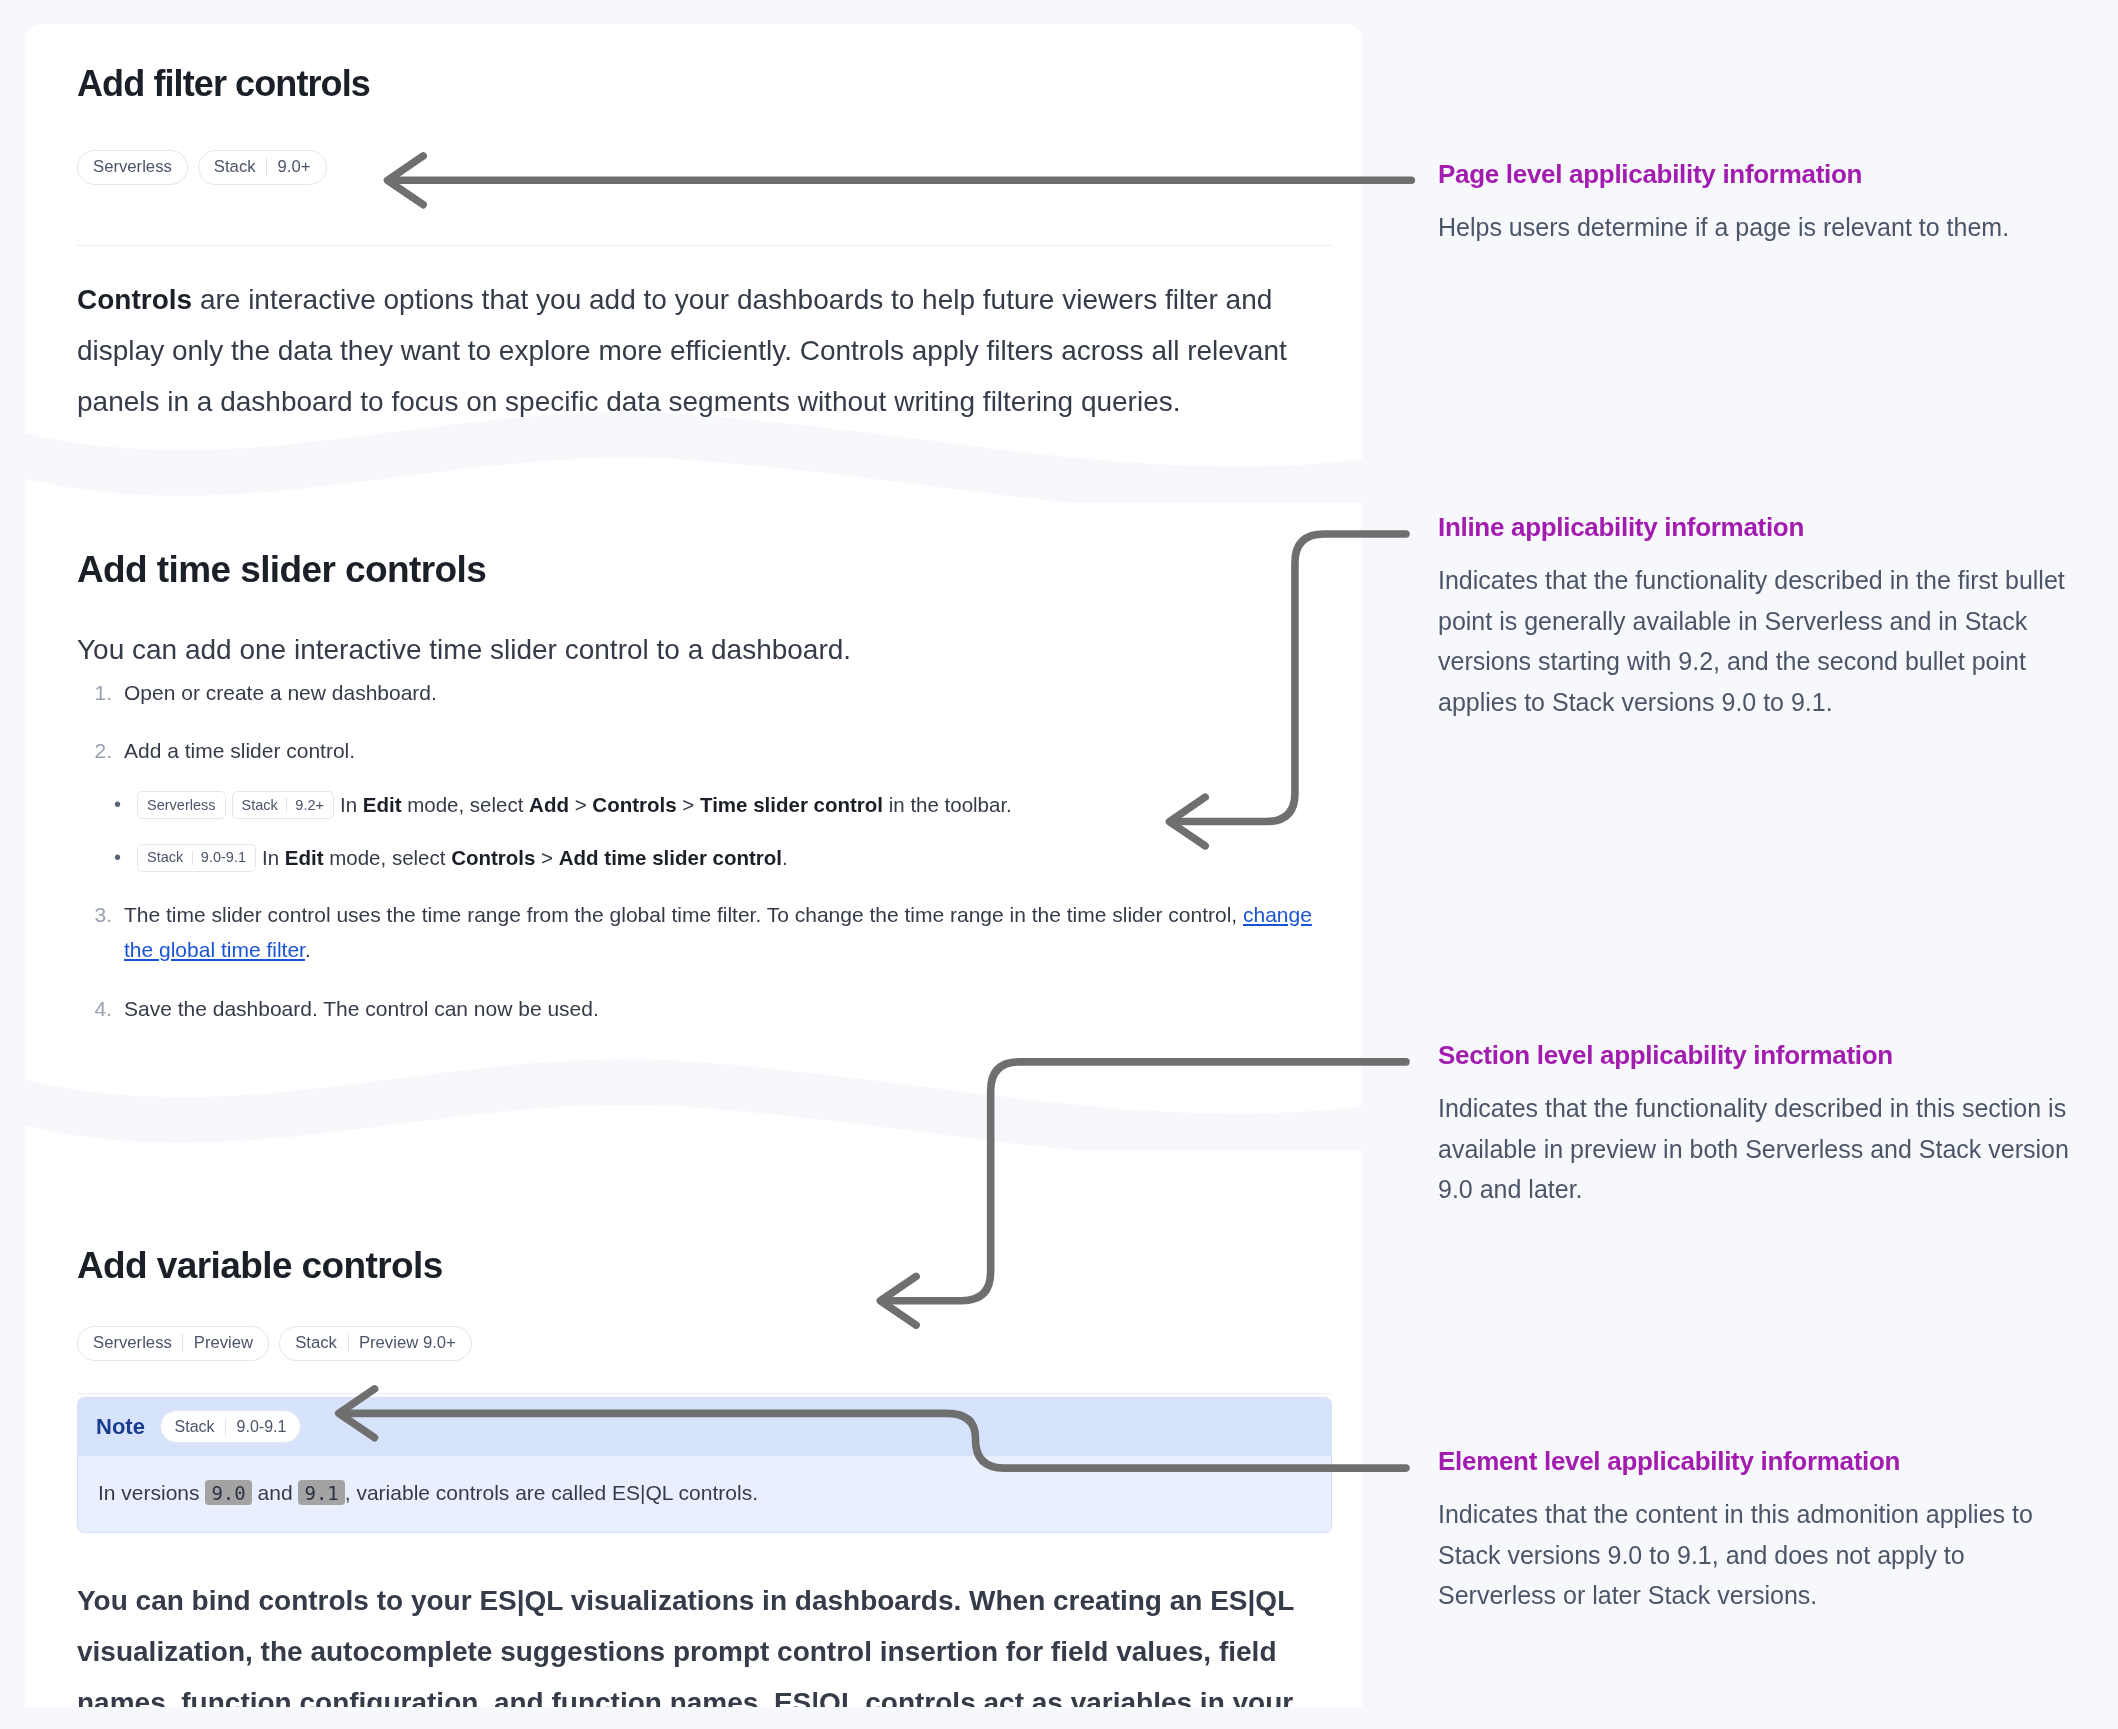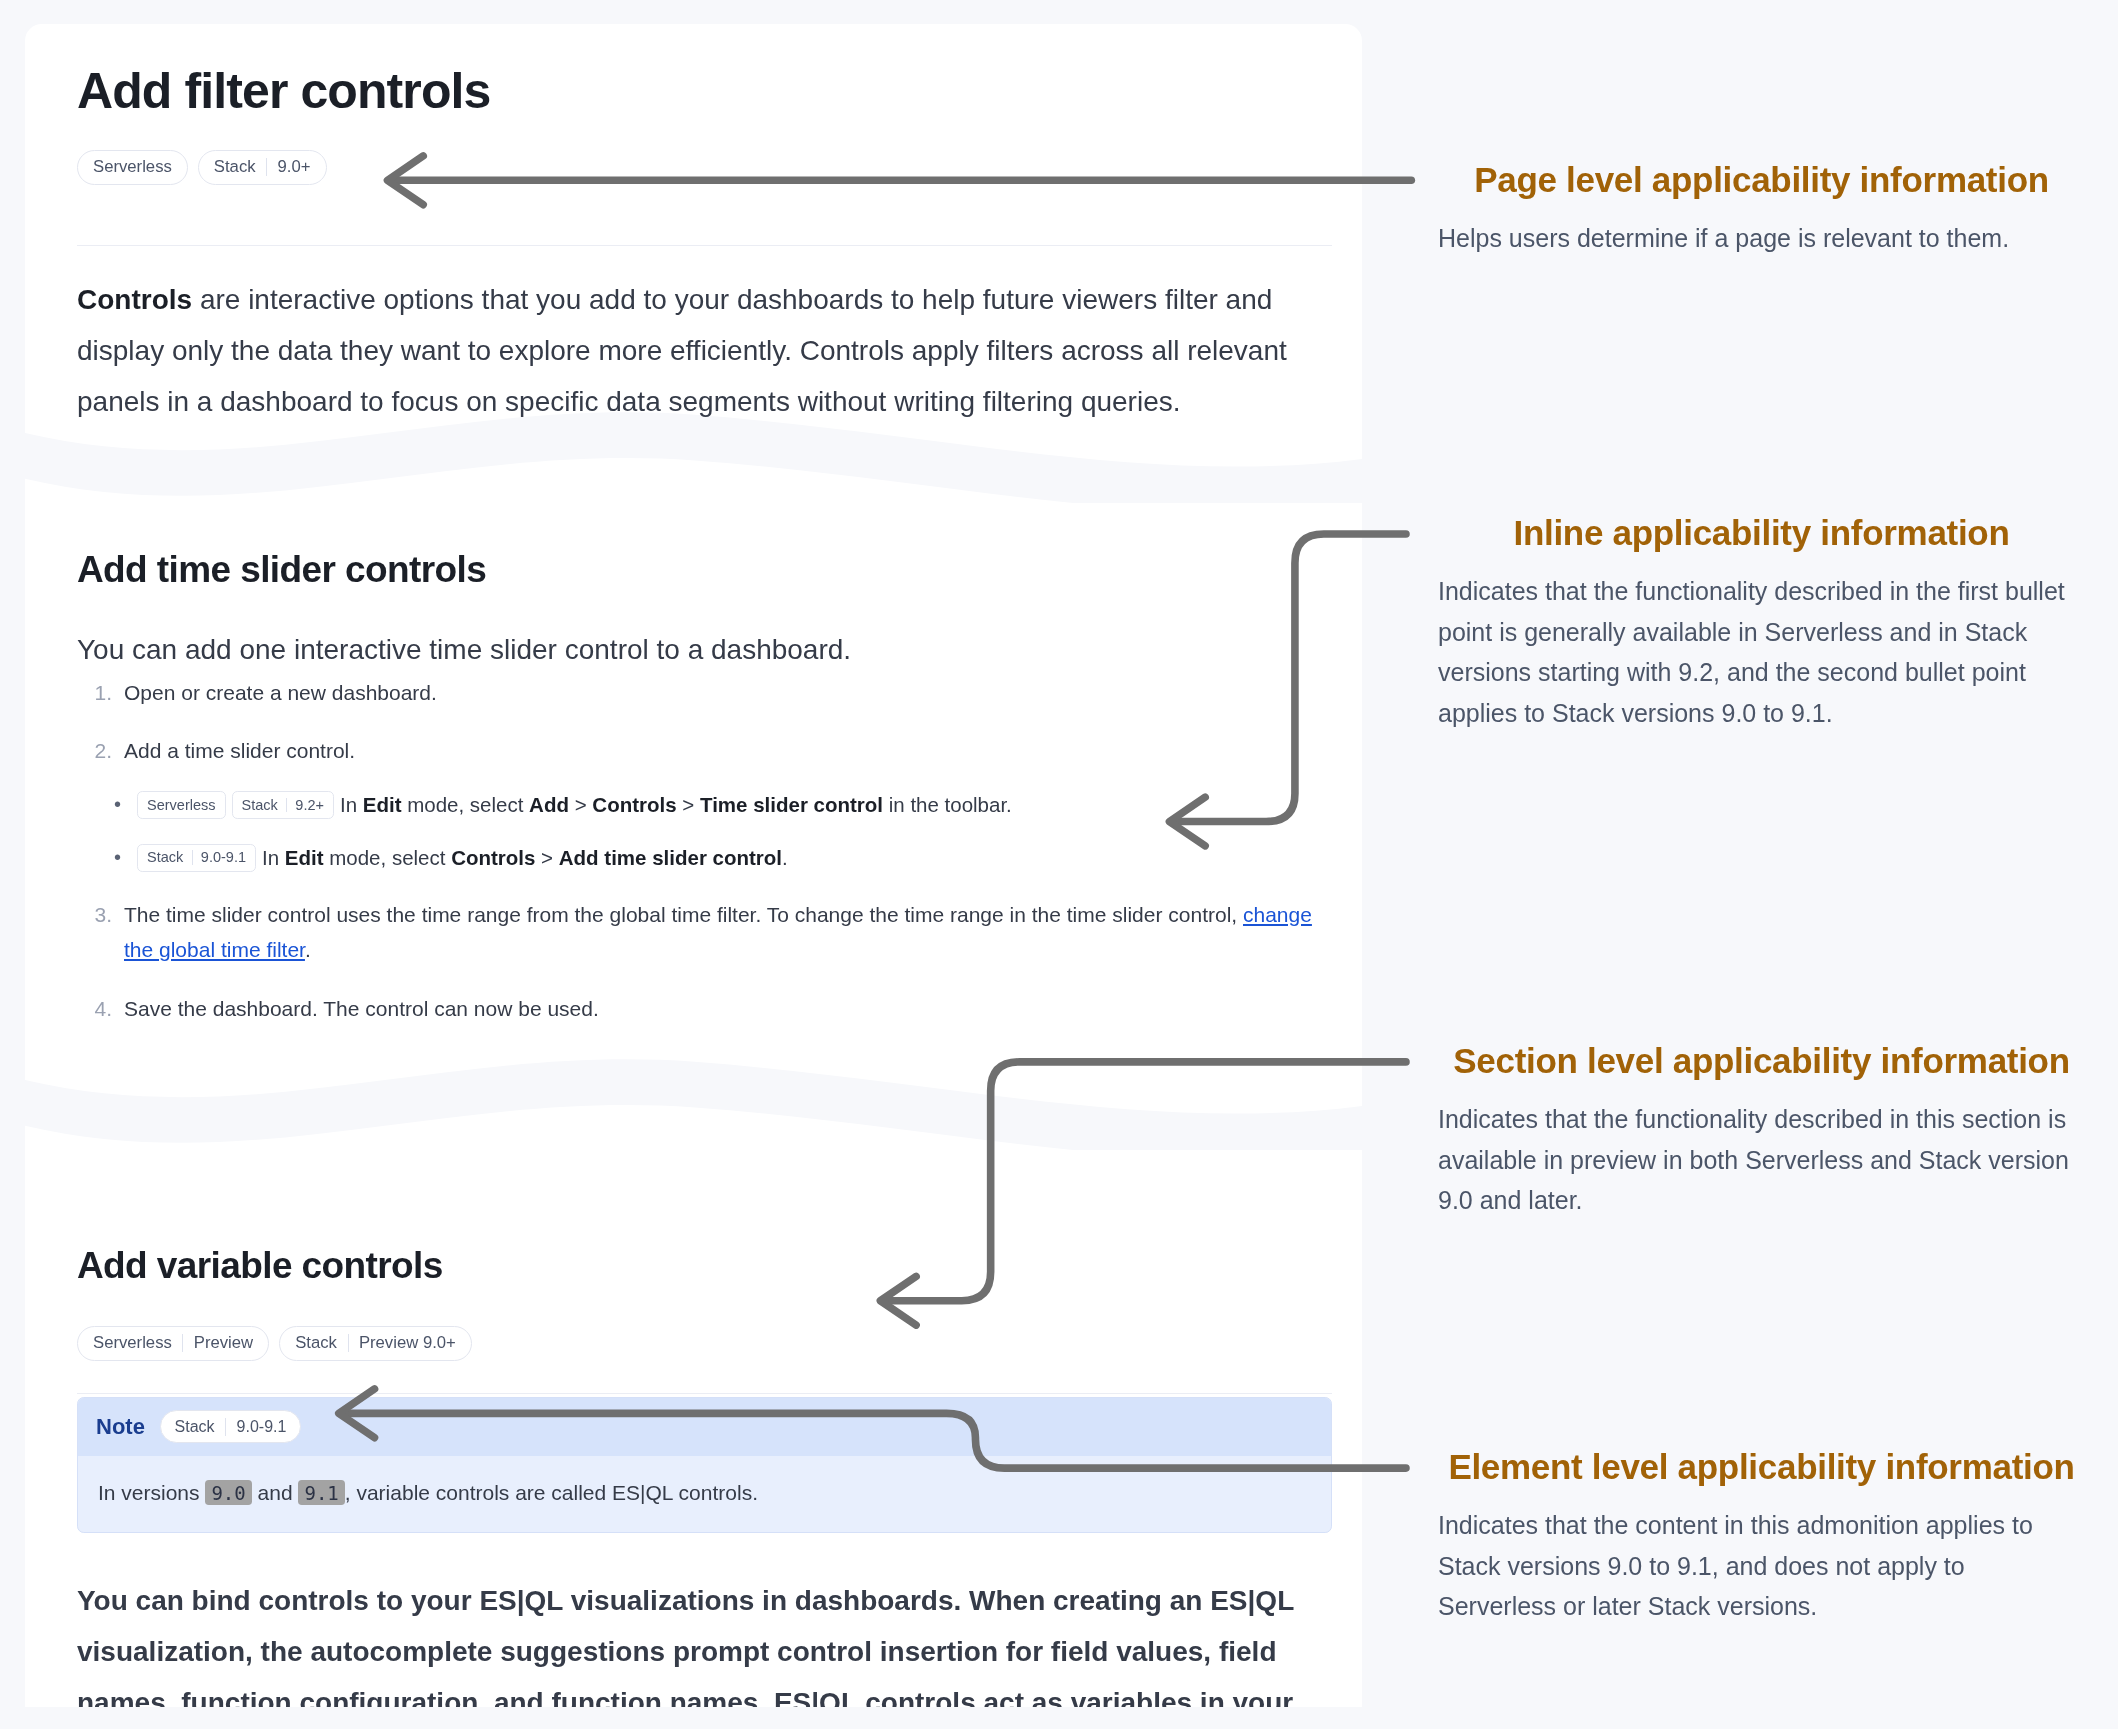--- a/index.html
+++ b/index.html
@@ -25,21 +25,21 @@
     left: 0; width: 1337px; height: 114px;
     pointer-events: none;
   }
   .wave svg { display: block; width: 100%; height: 100%; }
 
   
   .doc-inner { position: absolute; left: 0; top: 0; width: 1337px; }
 
   h1.page-title {
     position: absolute; left: 52px; top: 40px;
-    font-size: 50px; font-weight: 700; color: #1b1f27;
+    font-size: 36px; font-weight: 700; color: #1b1f27;
     letter-spacing: -0.9px; line-height: 1.1;
   }
 
   
   .pill-row { position: absolute; display: flex; gap: 10px; align-items: center; }
   .pill {
     display: inline-flex; align-items: center;
     border: 0.8px solid #e3e6ef;
     border-radius: 760px;
     background: #ffffff;
@@ -114,22 +114,22 @@
                color: #353b48; line-height: 1.6; }
   code.inline-code {
     font-family: "DejaVu Sans Mono", monospace;
     font-size: 19px; background: #a3a3a3; border-radius: 3.8px;
     padding: 1.5px 6px; color: #2b3245;
   }
 
   
   .ann { position: absolute; width: 647px; left: 1438px; }
   .ann-title {
-    font-size: 35px; font-weight: 700; color: #a16207;
-    letter-spacing: -0.3px; line-height: 1.25; text-align: center;
+    font-size: 26px; font-weight: 700; color: #a21caf;
+    letter-spacing: -0.3px; line-height: 1.25;
   }
   .ann-body {
     margin-top: 16.7px; font-size: 25px; color: #4b5568; line-height: 1.62;
   }
 
   
   .connectors { position: absolute; left: 0; top: 0; width: 2119px;
                 height: 1729px; pointer-events: none; }
 </style>
 </head>

